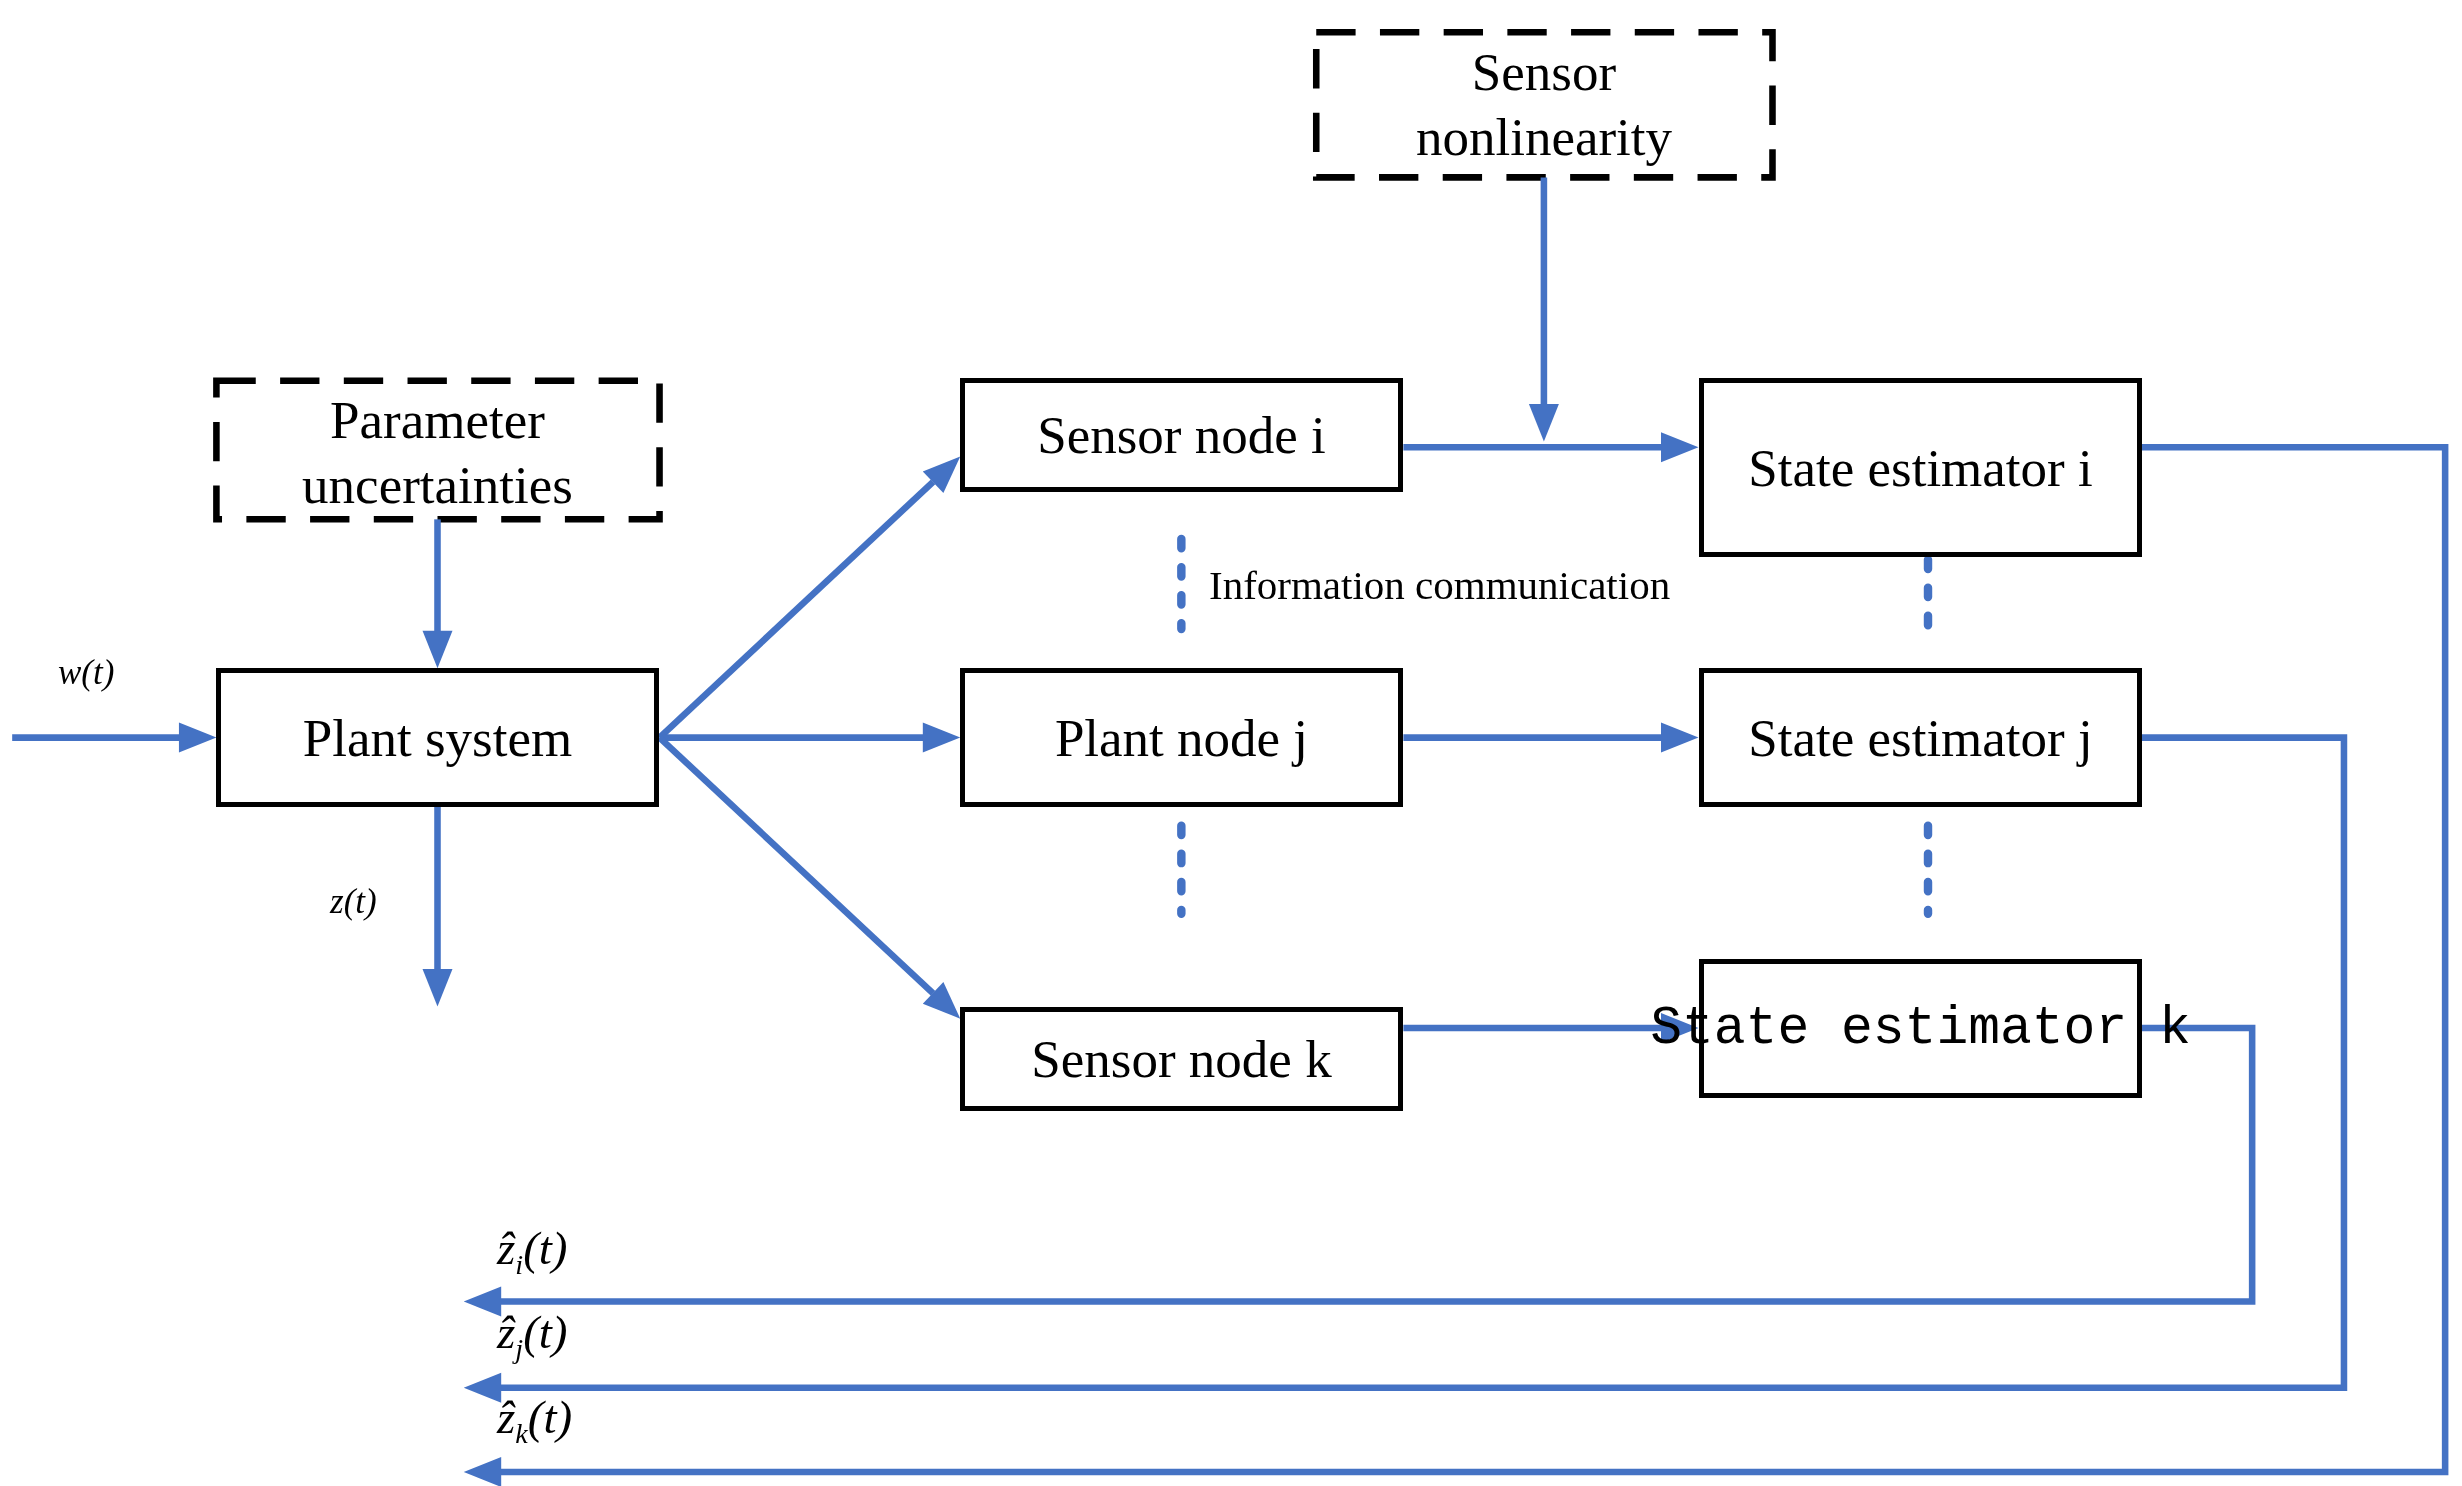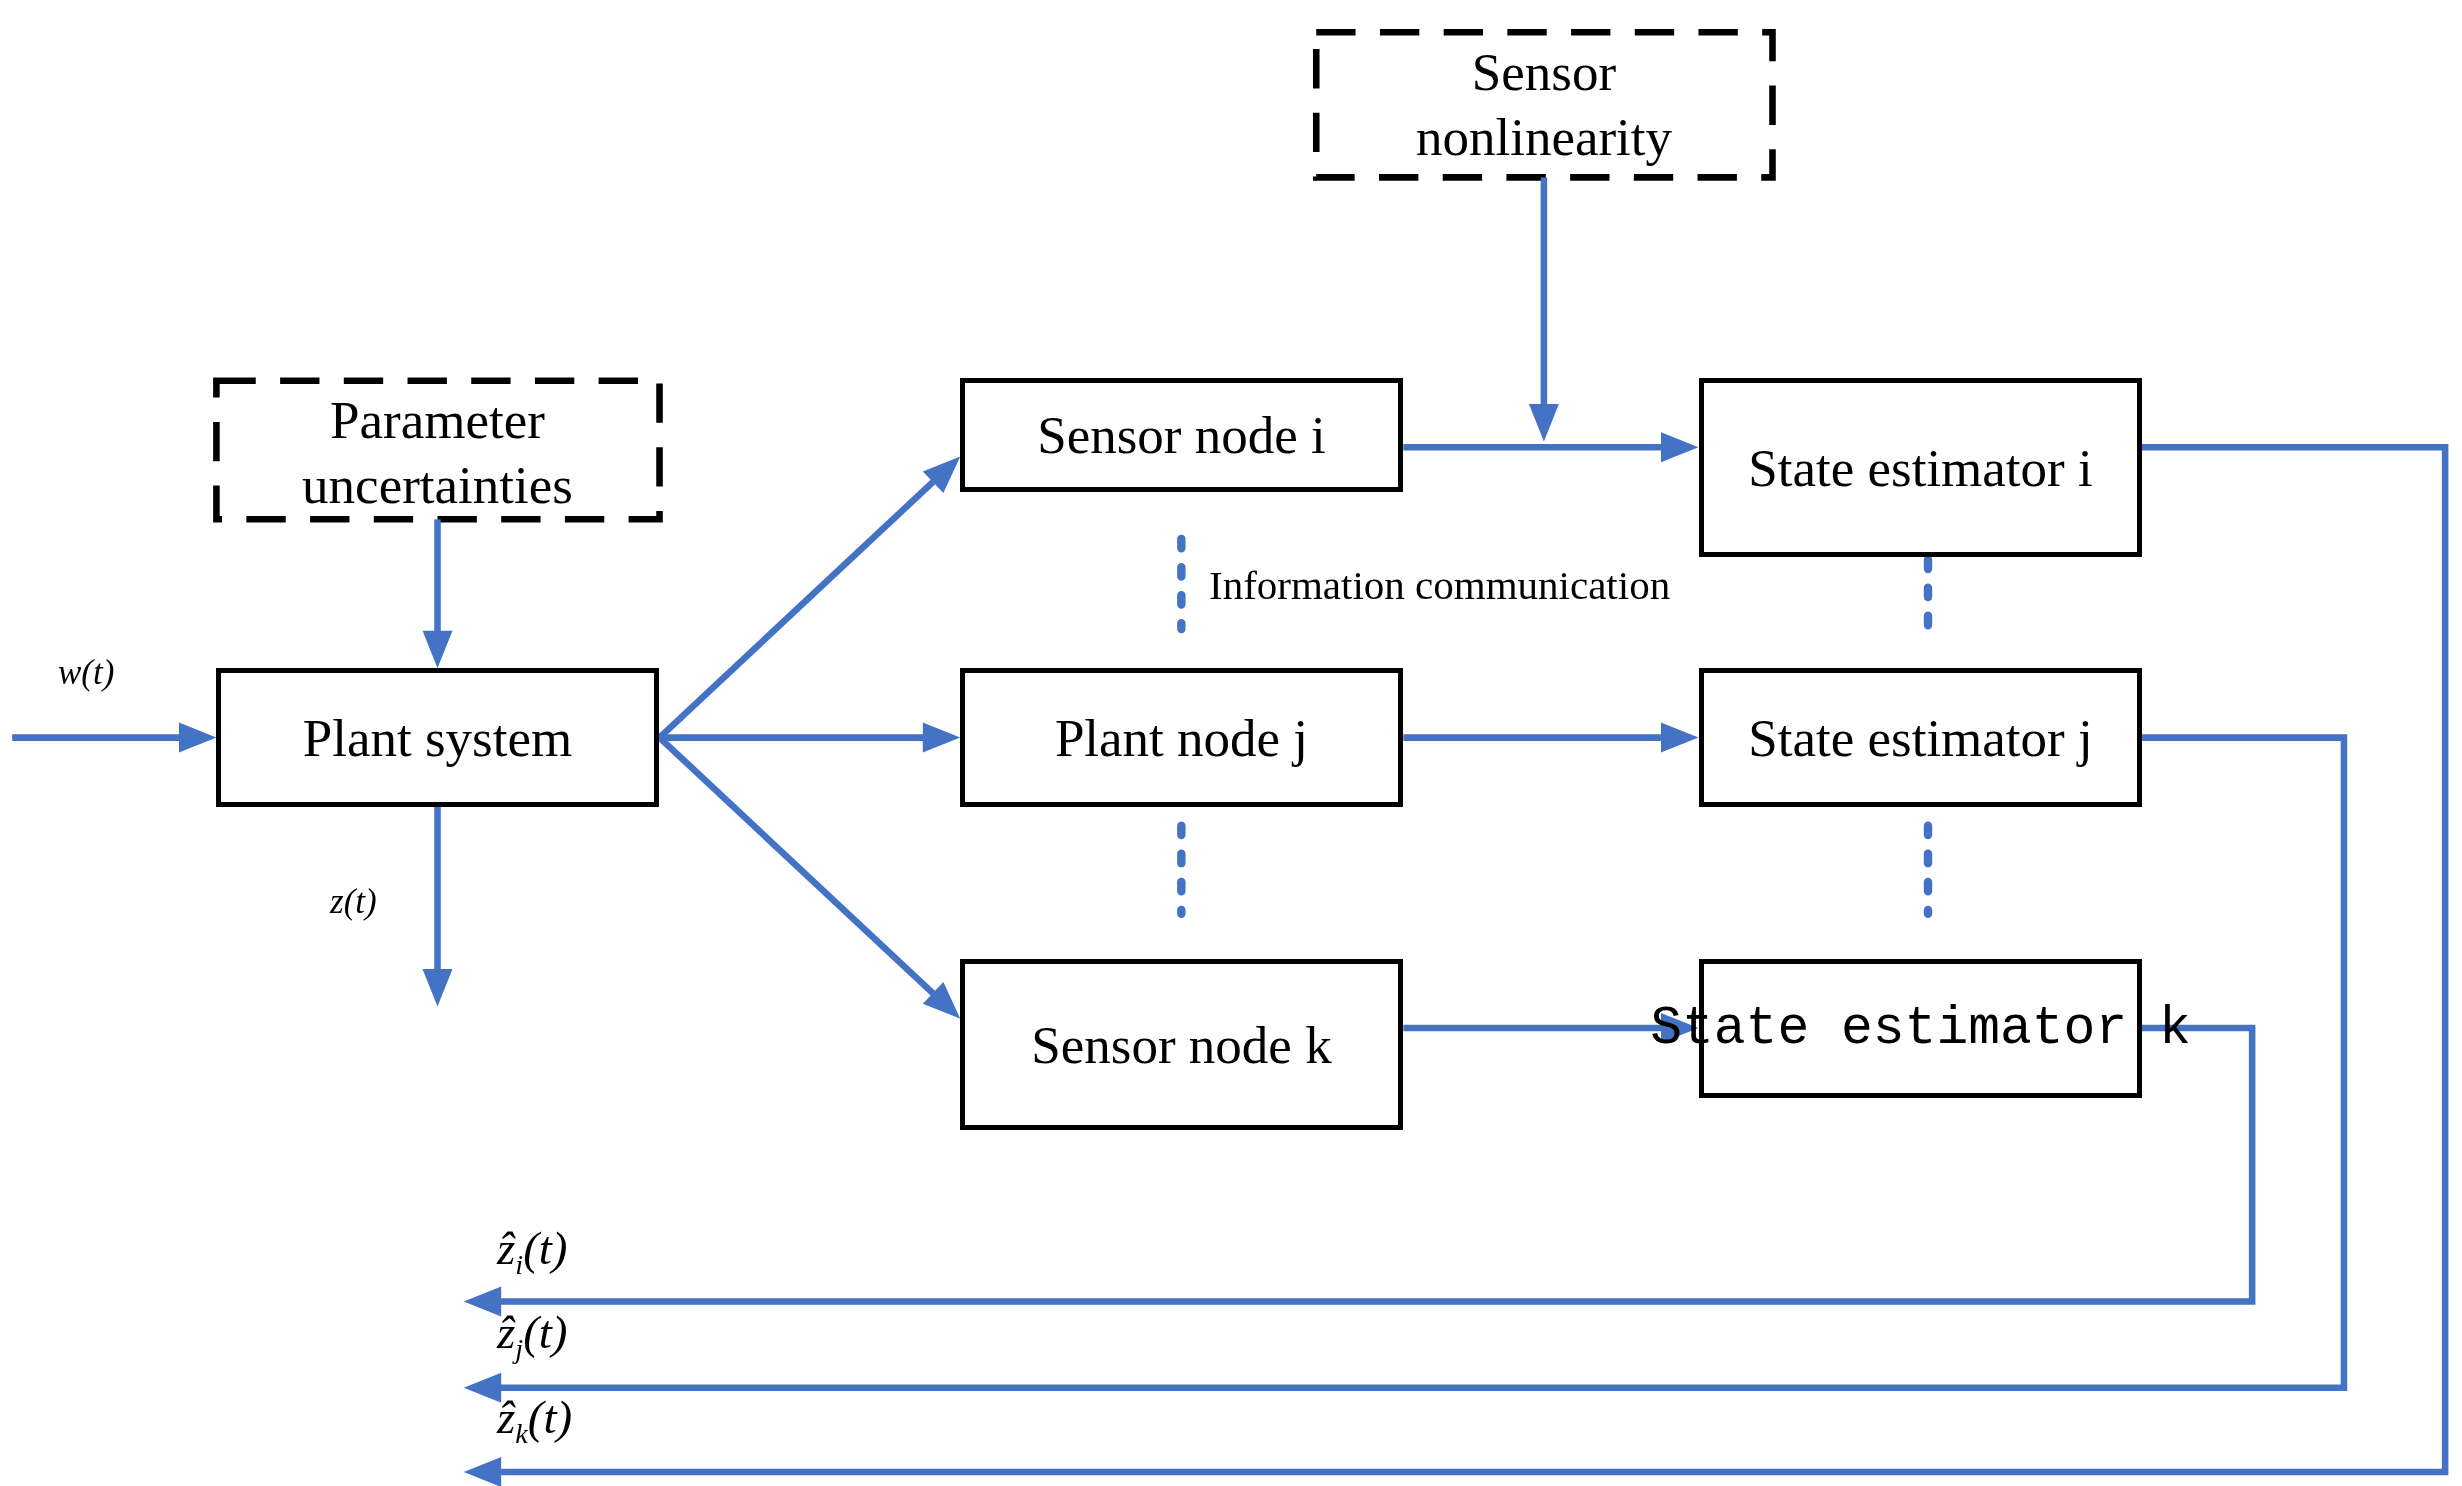--- a/index.html
+++ b/index.html
@@ -106,21 +106,21 @@
   <div class="box" style="left:216px;top:650px;width:443px;height:139px;">
     <span>Plant system</span>
   </div>
 
   <div class="box" style="left:960px;top:360px;width:443px;height:114px;">
     <span>Sensor node i</span>
   </div>
   <div class="box" style="left:960px;top:650px;width:443px;height:139px;">
     <span>Plant node j</span>
   </div>
-  <div class="box" style="left:960px;top:941px;width:443px;height:171px;">
+  <div class="box" style="left:960px;top:989px;width:443px;height:104px;">
     <span>Sensor node k</span>
   </div>
 
   <div class="box" style="left:1699px;top:360px;width:443px;height:179px;">
     <span>State estimator i</span>
   </div>
   <div class="box" style="left:1699px;top:650px;width:443px;height:139px;">
     <span>State estimator j</span>
   </div>
   <div class="box" style="left:1699px;top:941px;width:443px;height:139px;font-family:Liberation Mono, monospace;">

